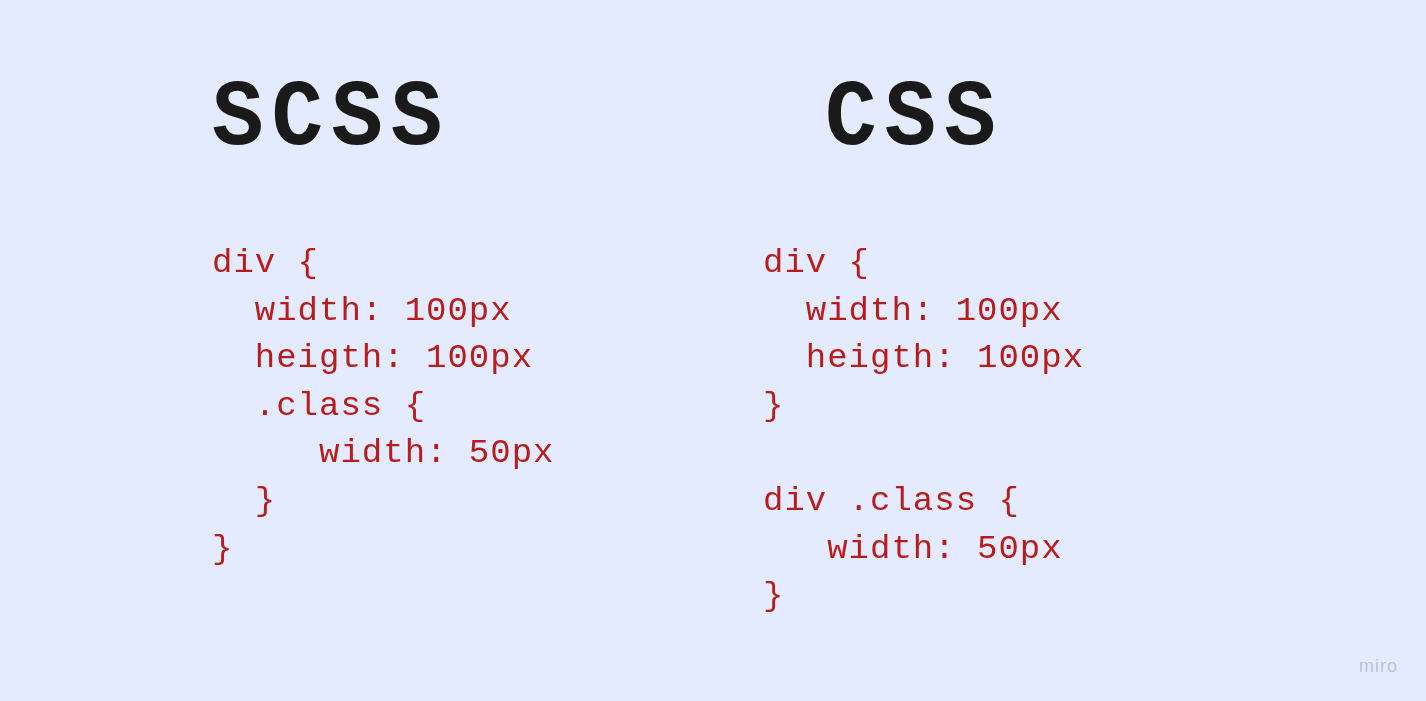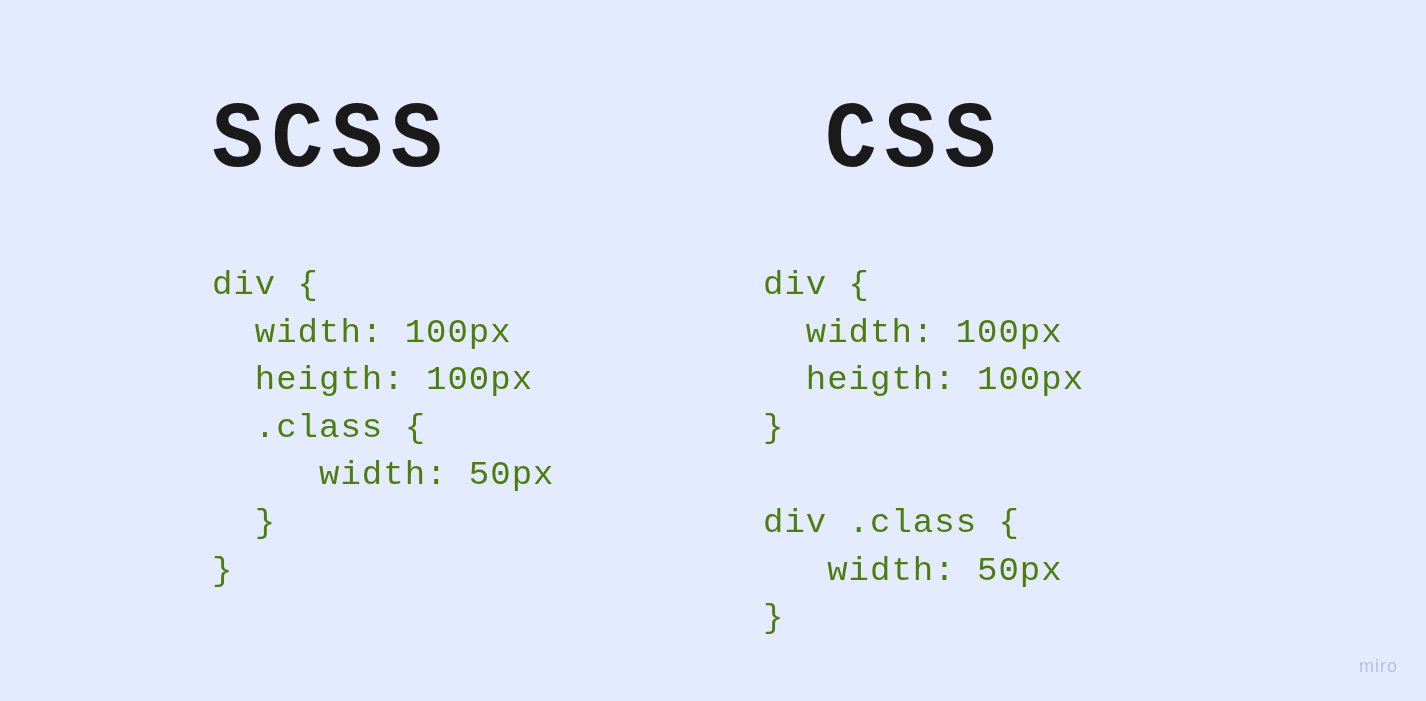--- a/index.html
+++ b/index.html
@@ -12,21 +12,21 @@
       height: 701px;
       background: #e5ebff;
       font-family: 'Courier New', Courier, monospace;
       position: relative;
       overflow: hidden;
     }
     .container {
       display: flex;
       width: 100%;
       height: 100%;
-      padding: 92px 100px 40px 100px;
+      padding: 70px 100px 40px 100px;
       gap: 80px;
     }
     .column {
       flex: 1;
       display: flex;
       flex-direction: column;
     }
     .heading {
       font-size: 86px;
       font-weight: 900;
@@ -35,21 +35,21 @@
       margin-bottom: 72px;
       padding-left: 112px;
       font-family: 'Courier New', Courier, monospace;
       transform: scaleY(1.1);
     }
     .heading-css {
       padding-left: 72px;
     }
     .code-block {
       font-size: 34px;
-      color: #4d7c0f;
+      color: #b91c1c;
       line-height: 1.4;
       white-space: pre;
       padding-left: 112px;
       letter-spacing: 1px;
       font-weight: 500;
     }
     .code-block-css {
       padding-left: 10px;
     }
     .watermark {

